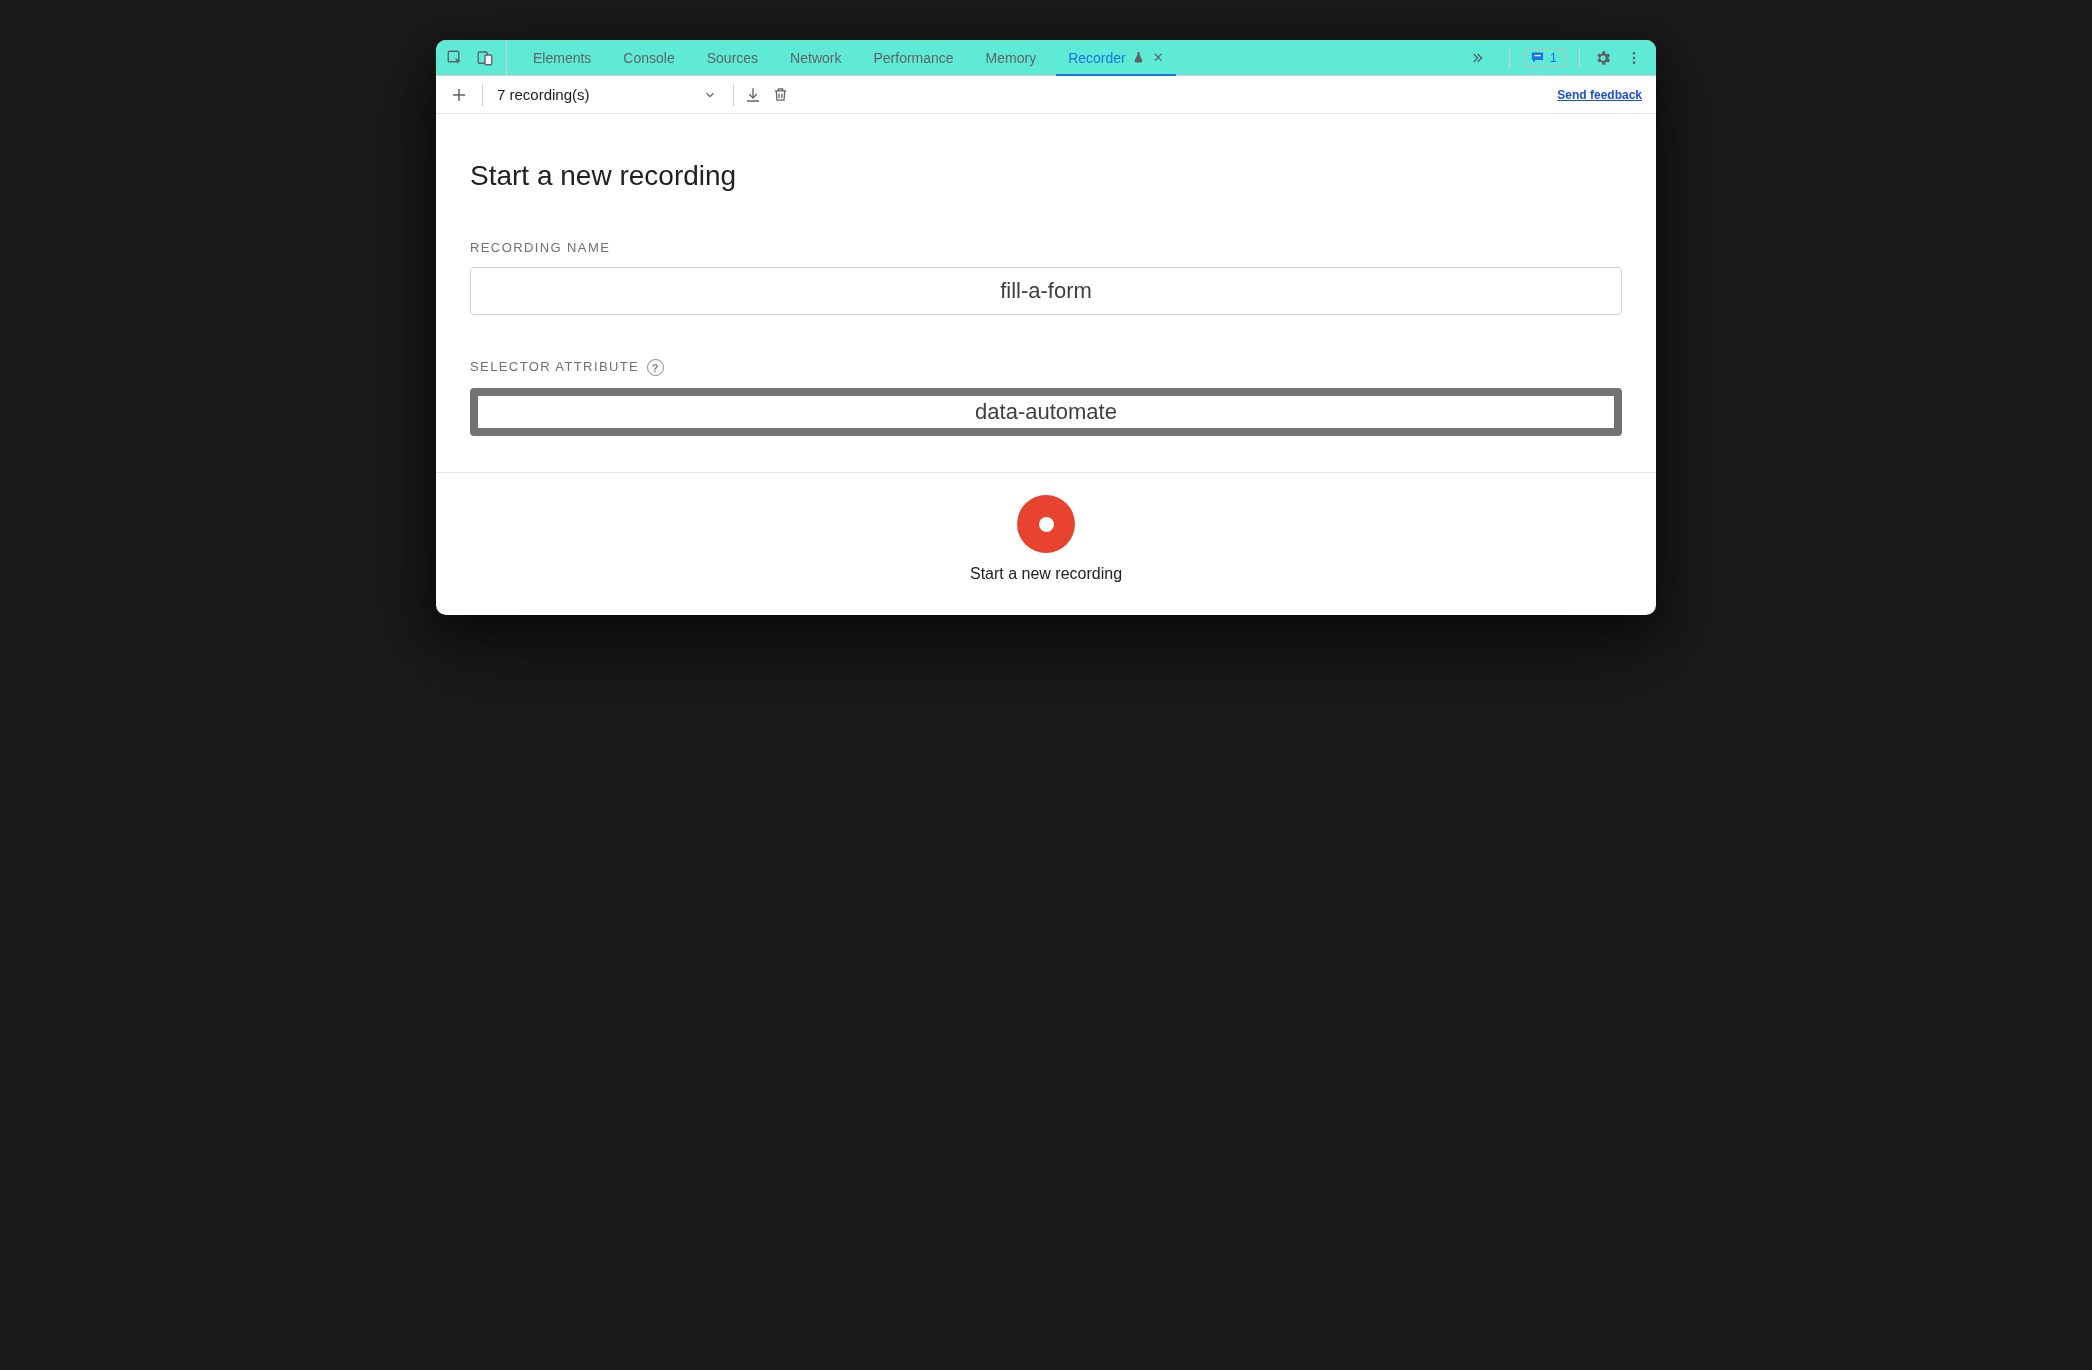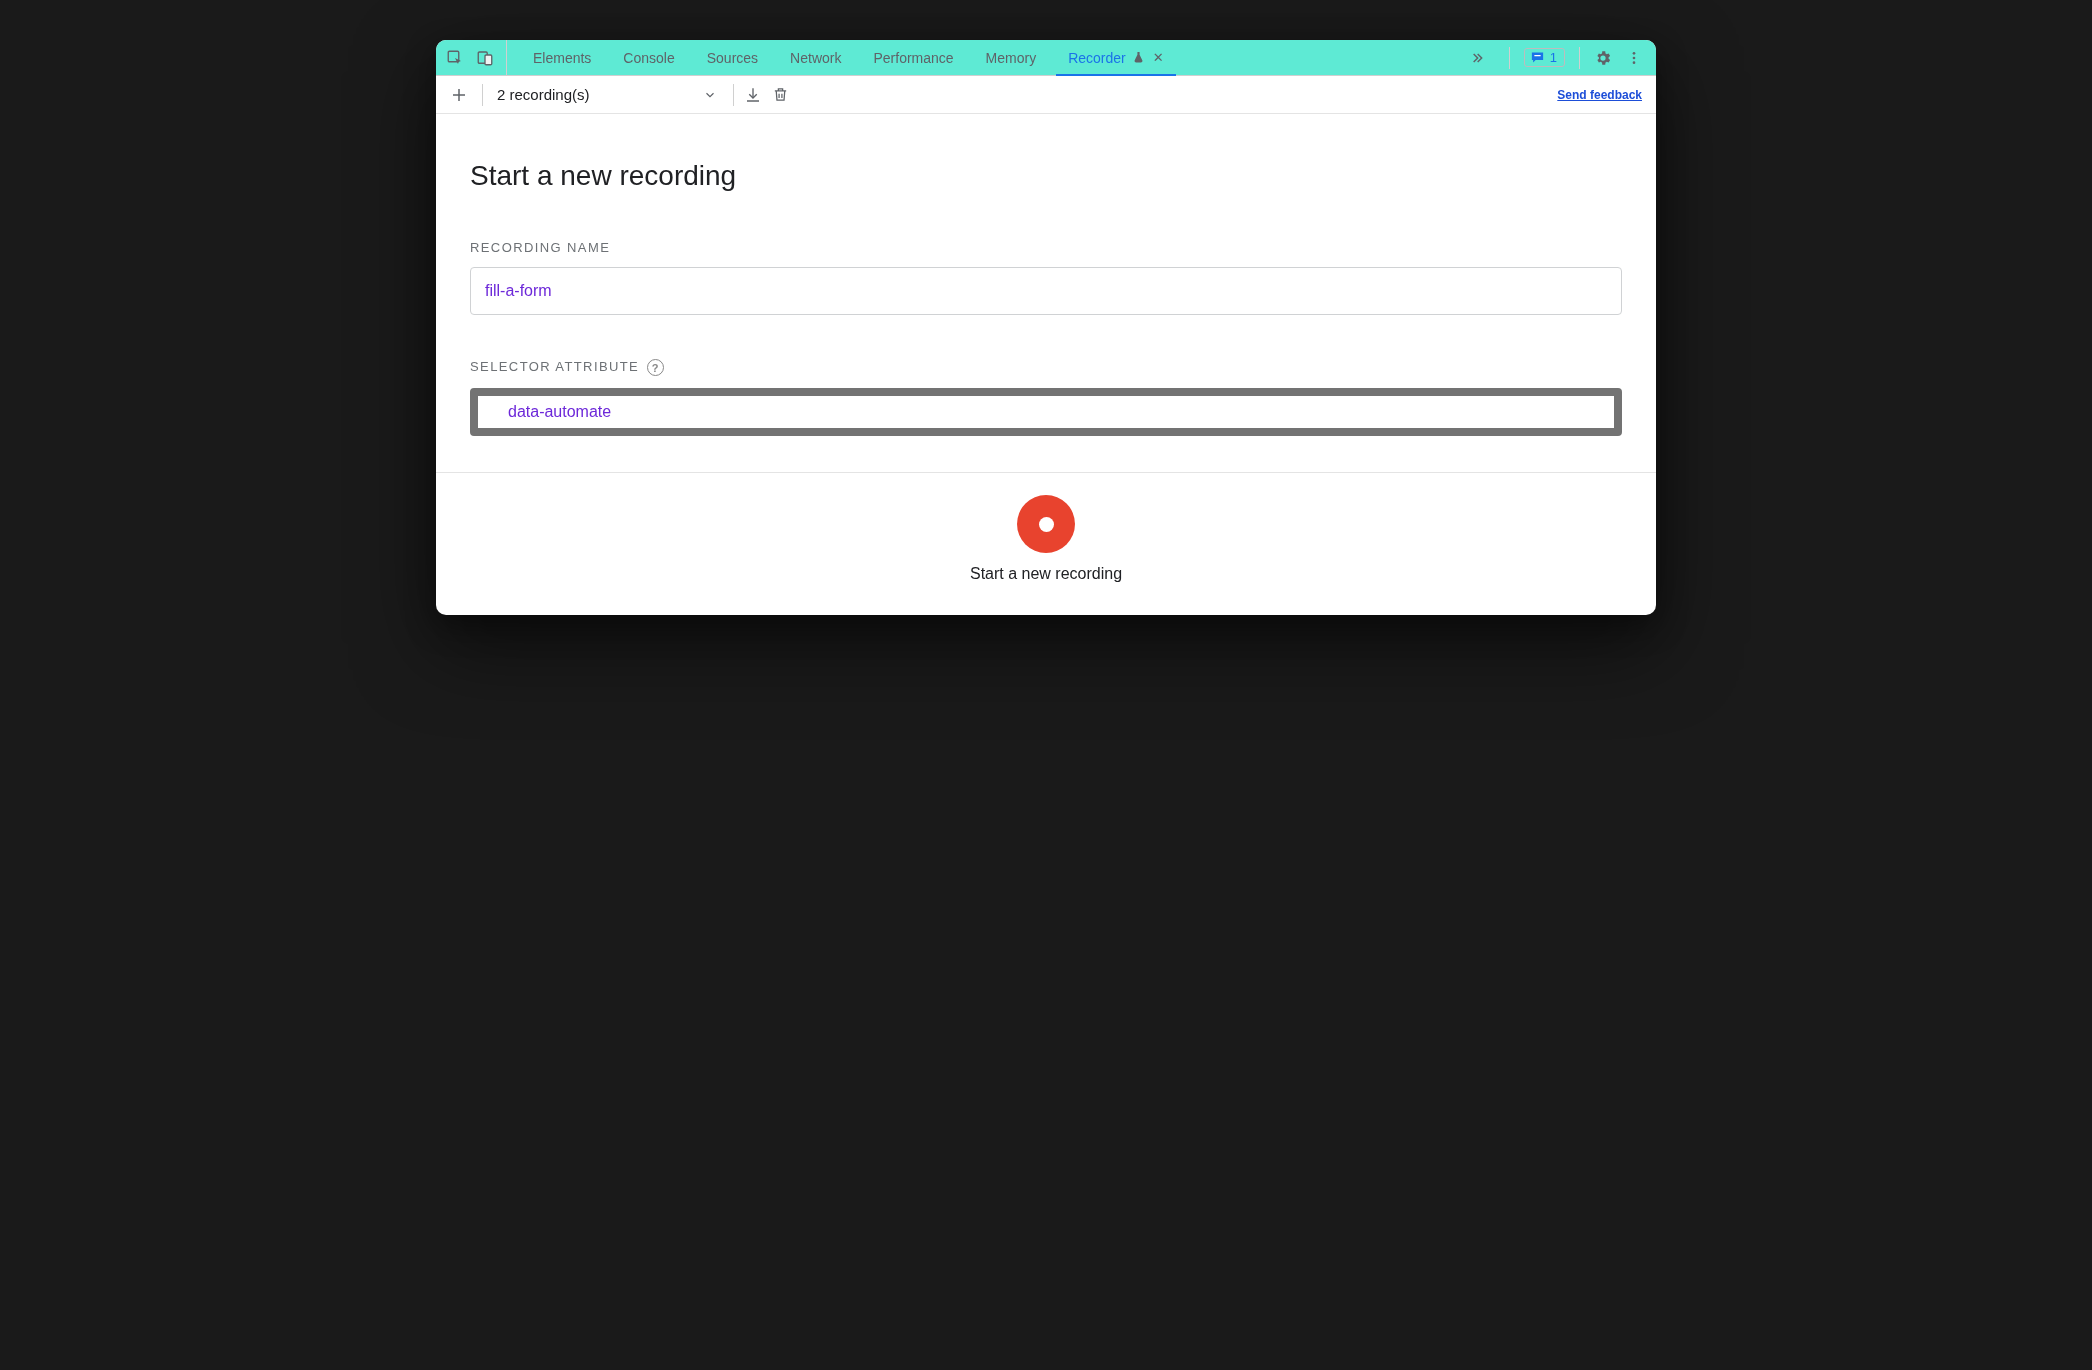--- a/index.html
+++ b/index.html
@@ -128,25 +128,26 @@
     color:#6d7175; text-transform: uppercase;
     display:flex; gap:8px;
     margin-bottom: 12px;
   }
   .text-input {
     width: 100%;
     height: 48px;
     border: 1px solid #d0d2d4;
     border-radius: 4px;
     padding: 0 14px;
-    font-size: 16px;
-    color:#6d28d9;
+    font-size: 22px;
+    color:#404040;
     font-family: inherit;
     outline: none;
     background:#fff;
+    text-align:center;
   }
   .text-input.focused {
     border: 8px solid #737373;
     padding: 0 30px;
   }
   .help-circle {
     width:17px; height:17px; border:1.6px solid #888; border-radius:50%;
     display:inline-flex; align-items:center; justify-content:center;
     font-size:11px; color:#888; font-weight:600; cursor:pointer;
   }
@@ -252,21 +253,21 @@
   </div>
 
   <div class="toolbar">
     <span class="icon ico-btn" style="padding:0 4px;">
       <svg width="18" height="18" viewBox="0 0 24 24" fill="none" stroke="#5f6368" stroke-width="2">
         <path d="M12 4v16M4 12h16"></path>
       </svg>
     </span>
     <div class="sep"></div>
     <div class="dropdown">
-      <span>2 recording(s)</span>
+      <span>7 recording(s)</span>
       <span class="icon">
         <svg width="14" height="14" viewBox="0 0 24 24" fill="none" stroke="#5f6368" stroke-width="2">
           <path d="M6 9l6 6 6-6"></path>
         </svg>
       </span>
     </div>
     <div class="sep"></div>
     <span class="icon ico-btn">
       <svg width="18" height="18" viewBox="0 0 24 24" fill="none" stroke="#5f6368" stroke-width="1.8">
         <path d="M12 3v12"></path>

